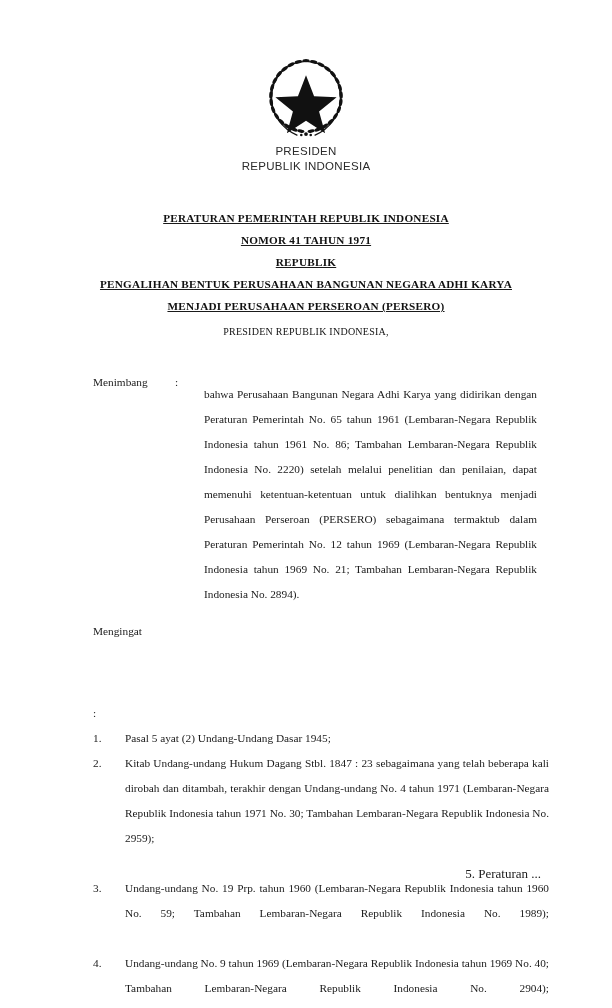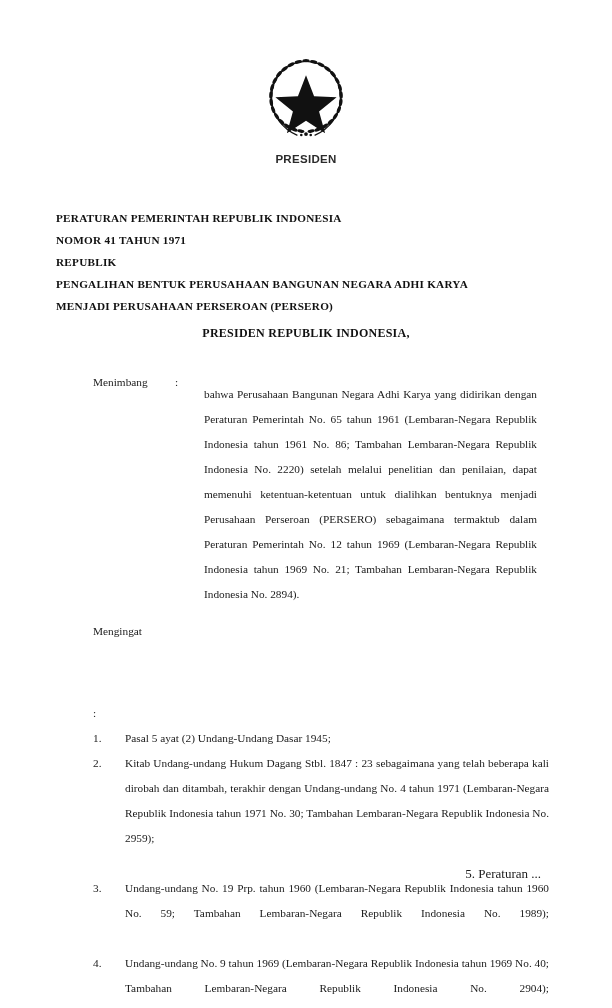--- a/index.html
+++ b/index.html
@@ -25,52 +25,54 @@
     width: 612px;
     text-align: center;
   }
   .emblem-svg {
     display: block;
     margin: 0 auto;
     width: 86px;
     height: 86px;
   }
   .emblem-caption {
-    margin-top: 8px;
+    margin-top: 0;
     font-family: "Liberation Sans", "DejaVu Sans", sans-serif;
     font-size: 11.5px;
     line-height: 14.5px;
     letter-spacing: 0.3px;
     color: #2b2b2b;
-    font-weight: 700;
+    font-weight: 400;
   }
 
   
   .title-block {
     position: absolute;
     left: 56px;
     top: 207px;
     width: 500px;
+    text-align: center;
+    text-decoration: underline;
   }
   .title-line {
     font-size: 11.2px;
     font-weight: bold;
     letter-spacing: 0.25px;
     line-height: 22px;
     color: #111111;
   }
 
   .authority-line {
     position: absolute;
     left: 56px;
     top: 326px;
     width: 500px;
     text-align: center;
-    font-size: 12px;
-    font-weight: bold;
+    font-size: 10px;
+    font-weight: normal;
     letter-spacing: 0.25px;
     color: #111111;
   }
 
   
   .clauses {
     position: absolute;
     left: 93px;
     top: 370px;
     width: 456px;
@@ -195,20 +197,21 @@
 
         <circle cx="50" cy="88.5" r="2.2"></circle>
         <circle cx="44.5" cy="89.5" r="1.5"></circle>
         <circle cx="55.5" cy="89.5" r="1.5"></circle>
 
         <polygon points="50,20 59.4,44.4 85.6,45.6 65.2,62.2 72.2,87.6 50,73 27.8,87.6 34.8,62.2 14.4,45.6 40.6,44.4"></polygon>
       </g>
     </svg>
     <div class="emblem-caption">
       <div>PRESIDEN</div>
+      <div>REPUBLIK INDONESIA</div>
     </div>
   </div>
 
   <div class="title-block">
     <div class="title-line">PERATURAN PEMERINTAH REPUBLIK INDONESIA</div>
     <div class="title-line">NOMOR 41 TAHUN 1971</div>
     <div class="title-line">REPUBLIK</div>
     <div class="title-line">PENGALIHAN BENTUK PERUSAHAAN BANGUNAN NEGARA ADHI KARYA</div>
     <div class="title-line">MENJADI PERUSAHAAN PERSEROAN (PERSERO)</div>
   </div>

